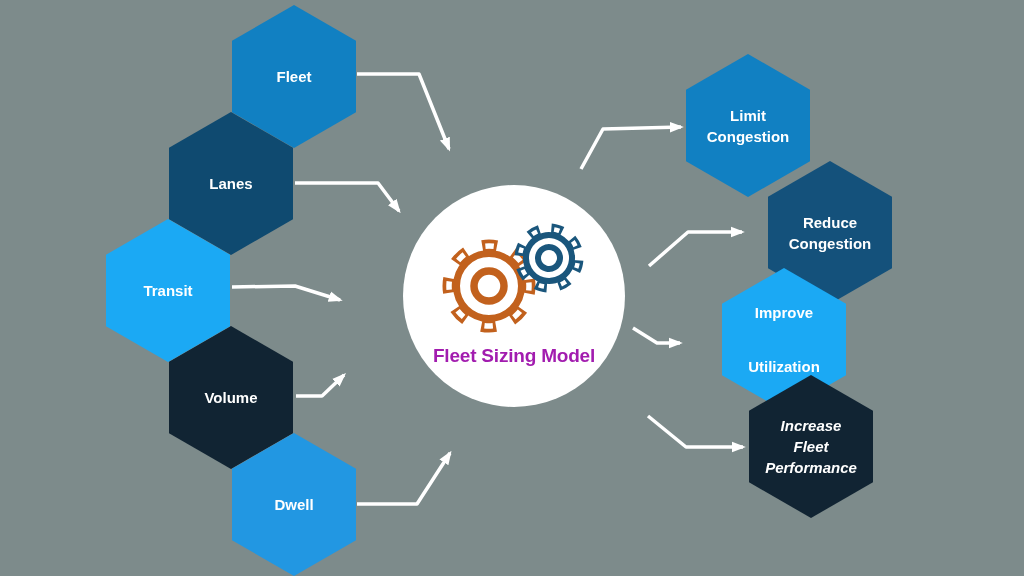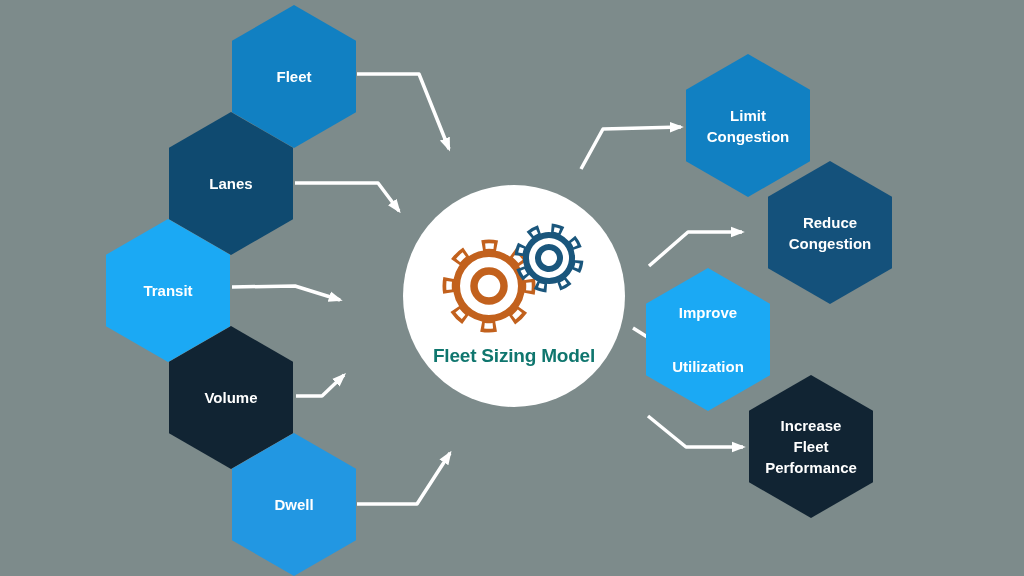--- a/index.html
+++ b/index.html
@@ -19,31 +19,31 @@
   .hex .line{white-space:nowrap;}
   
   .hex-fleet  {left:232px;top:5px;}
   .hex-lanes  {left:169px;top:112px;}
   .hex-transit{left:106px;top:219px;}
   .hex-volume {left:169px;top:326px;}
   .hex-dwell  {left:232px;top:433px;}
   
   .hex-limit   {left:686px;top:54px;}
   .hex-reduce  {left:768px;top:161px;}
-  .hex-improve {left:646px;top:268px;gap:33px;}
+  .hex-improve {left:722px;top:268px;gap:33px;}
   .hex-increase{left:749px;top:375px;}
   
   .model-circle{
     position:absolute;left:403px;top:185px;width:222px;height:222px;
     background:#ffffff;border-radius:50%;
   }
   .gears-svg{position:absolute;left:22px;top:33px;}
   .model-title{
     position:absolute;left:0;top:160px;width:100%;
-    text-align:center;font-size:19px;font-weight:700;color:#0f766e;
+    text-align:center;font-size:19px;font-weight:700;color:#a21caf;
     letter-spacing:-0.2px;
   }
 </style>
 </head>
 <body>
 
 <div class="stage">
 
   <svg class="arrows-layer" width="1024" height="576" viewBox="0 0 1024 576">
     <defs>
@@ -85,21 +85,21 @@
     <span class="line">Congestion</span>
   </div>
   <div class="hex hex-reduce" style="background: rgb(20, 81, 123);">
     <span class="line">Reduce</span>
     <span class="line">Congestion</span>
   </div>
   <div class="hex hex-improve" style="background: rgb(27, 169, 244);">
     <span class="line">Improve</span>
     <span class="line">Utilization</span>
   </div>
-  <div class="hex hex-increase" style="background: rgb(17, 36, 51);">
+  <div class="hex hex-increase" style="background: rgb(17, 36, 51); font-style: italic;">
     <span class="line">Increase</span>
     <span class="line">Fleet</span>
     <span class="line">Performance</span>
   </div>
 
   <div class="model-circle">
     <svg class="gears-svg" width="178" height="130" viewBox="0 0 178 130">
 
       <g>
         <circle cx="64" cy="68" r="40" fill="none" stroke="#c2611d" stroke-width="13" stroke-dasharray="14.5 16.92" stroke-dashoffset="7"></circle>

